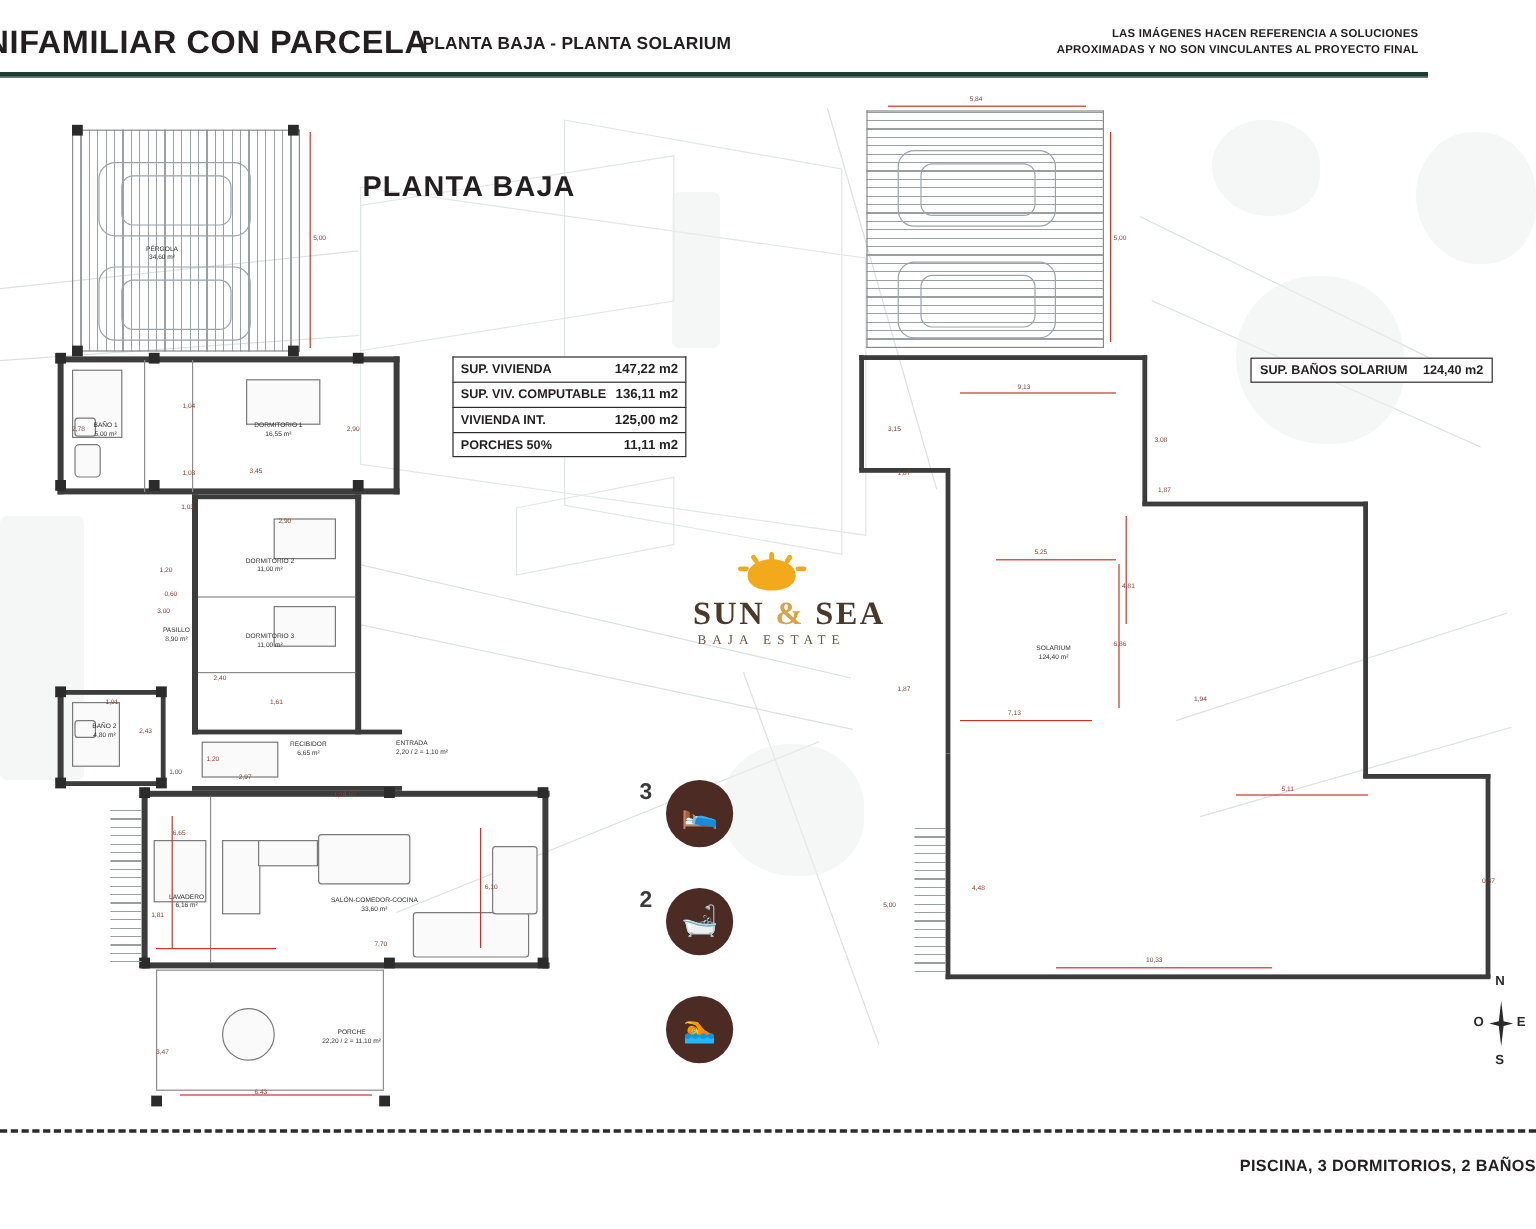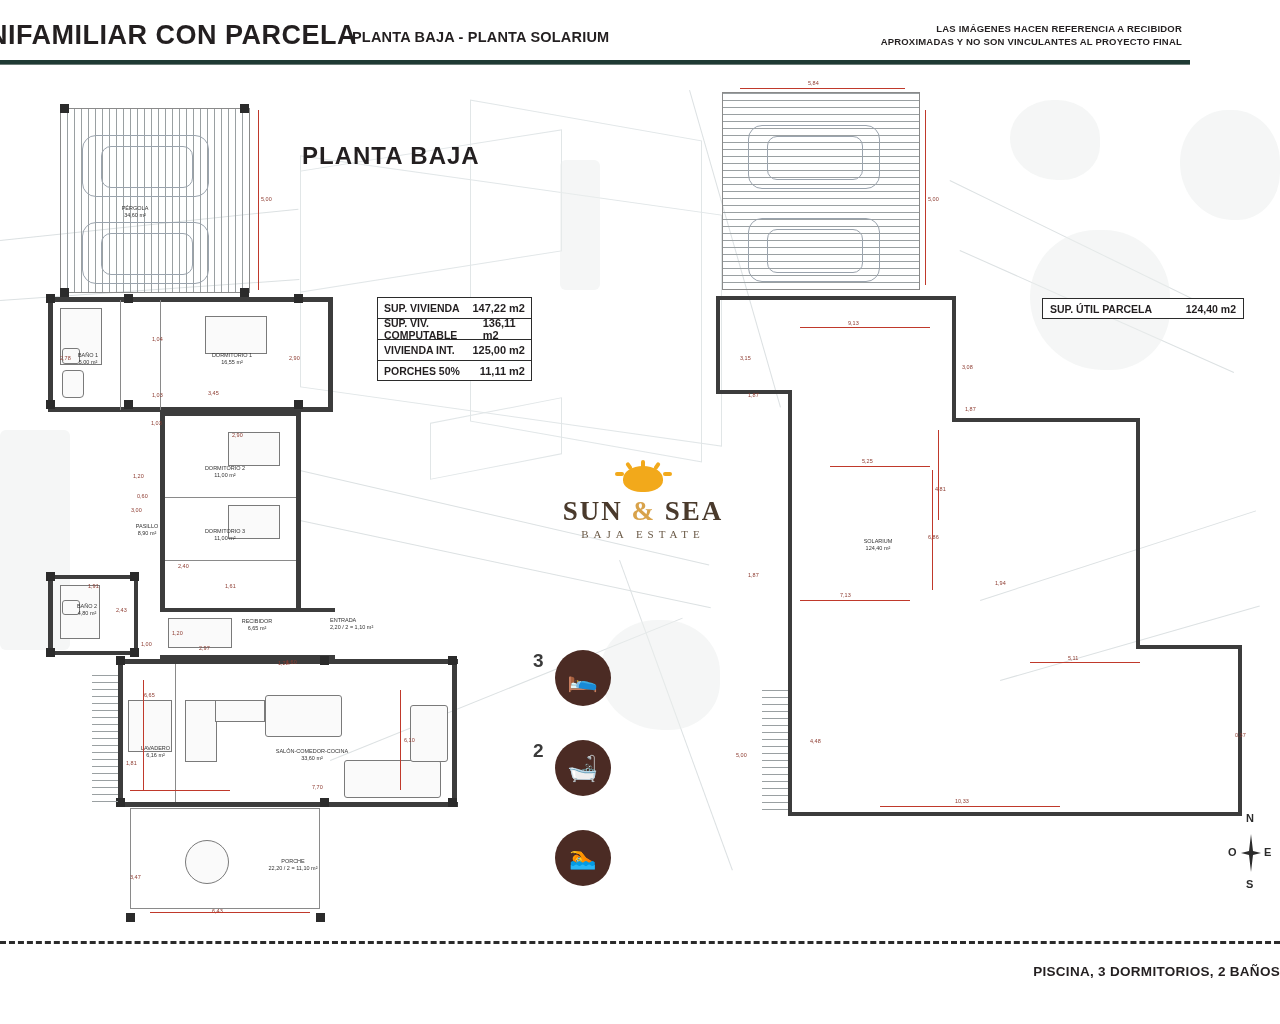--- a/index.html
+++ b/index.html
@@ -46,21 +46,21 @@
 
   
   .plan-title{
     position:absolute;font-size:24px;font-weight:bold;letter-spacing:1px;
     white-space:nowrap;
   }
   #t-baja{left:302px;top:142px;}
   #t-cubierta{left:963px;top:142px;line-height:29px;}
 
   
-  .sup-table{position:absolute;left:377px;top:297px;width:155px;}
+  .sup-table{position:absolute;left:377px;top:297px;width:195px;}
   .sup-row{
     display:flex;justify-content:space-between;align-items:center;
     border:1px solid #2b2b2b;border-bottom:none;
     height:21px;padding:0 6px;box-sizing:border-box;
     font-size:10.5px;font-weight:bold;background:#fff;
   }
   .sup-row:last-child{border-bottom:1px solid #2b2b2b;}
   .sup-row .v{font-size:11px;}
   .sup-solar{
     position:absolute;left:1042px;top:298px;width:202px;height:21px;
@@ -111,21 +111,21 @@
   .logo-sun{
     position:relative;width:64px;height:34px;margin:0 auto 2px;
   }
   .logo-sun .disc{
     position:absolute;left:12px;top:6px;width:40px;height:26px;
     border-radius:50% 50% 45% 45%;background:#f2a91b;
   }
   .ray{position:absolute;background:#f2a91b;border-radius:2px;}
   .logo-name{
     font-family:"Liberation Serif", serif;font-size:27px;letter-spacing:2px;
-    color:#4a3a2c;font-weight:bold;
+    color:#4a3a2c;font-weight:bold;text-align:right;
   }
   .logo-amp{color:#d8a24a;}
   .logo-sub{
     font-family:"Liberation Serif", serif;font-size:11px;letter-spacing:5px;
     color:#6b5a47;margin-top:1px;
   }
 
   
   .compass{position:absolute;left:1228px;top:810px;width:46px;height:86px;}
   .compass .lbl{position:absolute;font-size:11px;font-weight:bold;color:#2b2b2b;}
@@ -170,21 +170,21 @@
     <div class="tree" style="left:1030px;top:230px;width:140px;height:140px;"></div>
     <div class="tree" style="left:1010px;top:100px;width:90px;height:80px;"></div>
     <div class="tree" style="left:1180px;top:110px;width:100px;height:110px;"></div>
     <div class="tree" style="left:0px;top:430px;width:70px;height:220px;border-radius:6px;"></div>
     <div class="tree" style="left:560px;top:160px;width:40px;height:130px;border-radius:6px;"></div>
   </div>
 
   <div class="hdr-title">NIFAMILIAR CON PARCELA</div>
   <div class="hdr-sub">PLANTA BAJA - PLANTA SOLARIUM</div>
   <div class="hdr-note">
-    <div>LAS IMÁGENES HACEN REFERENCIA A RECIBIDOR</div>
+    <div>LAS IMÁGENES HACEN REFERENCIA A SOLUCIONES</div>
     <div>APROXIMADAS Y NO SON VINCULANTES AL PROYECTO FINAL</div>
   </div>
   <div class="hdr-rule"></div>
   <div class="hdr-rule2"></div>
 
   <div class="plan-title" id="t-baja">PLANTA BAJA</div>
   <div class="plan-title" id="t-cubierta">
   </div>
 
   <div>
@@ -351,21 +351,21 @@
       <span>VIVIENDA INT.</span>
       <span class="v">125,00 m2</span>
     </div>
     <div class="sup-row">
       <span>PORCHES 50%</span>
       <span class="v">11,11 m2</span>
     </div>
   </div>
 
   <div class="sup-solar">
-    <span>SUP. ÚTIL PARCELA</span>
+    <span>SUP. BAÑOS SOLARIUM</span>
     <span>124,40 m2</span>
   </div>
 
   <div>
 
     <div class="hatch-h" style="left:722px;top:92px;width:198px;height:198px;"></div>
     <div class="thin" style="left:722px;top:92px;width:198px;height:1px;"></div>
     <div class="thin" style="left:722px;top:289px;width:198px;height:1px;"></div>
     <div class="thin" style="left:722px;top:92px;width:1px;height:198px;"></div>
     <div class="thin" style="left:919px;top:92px;width:1px;height:198px;"></div>

